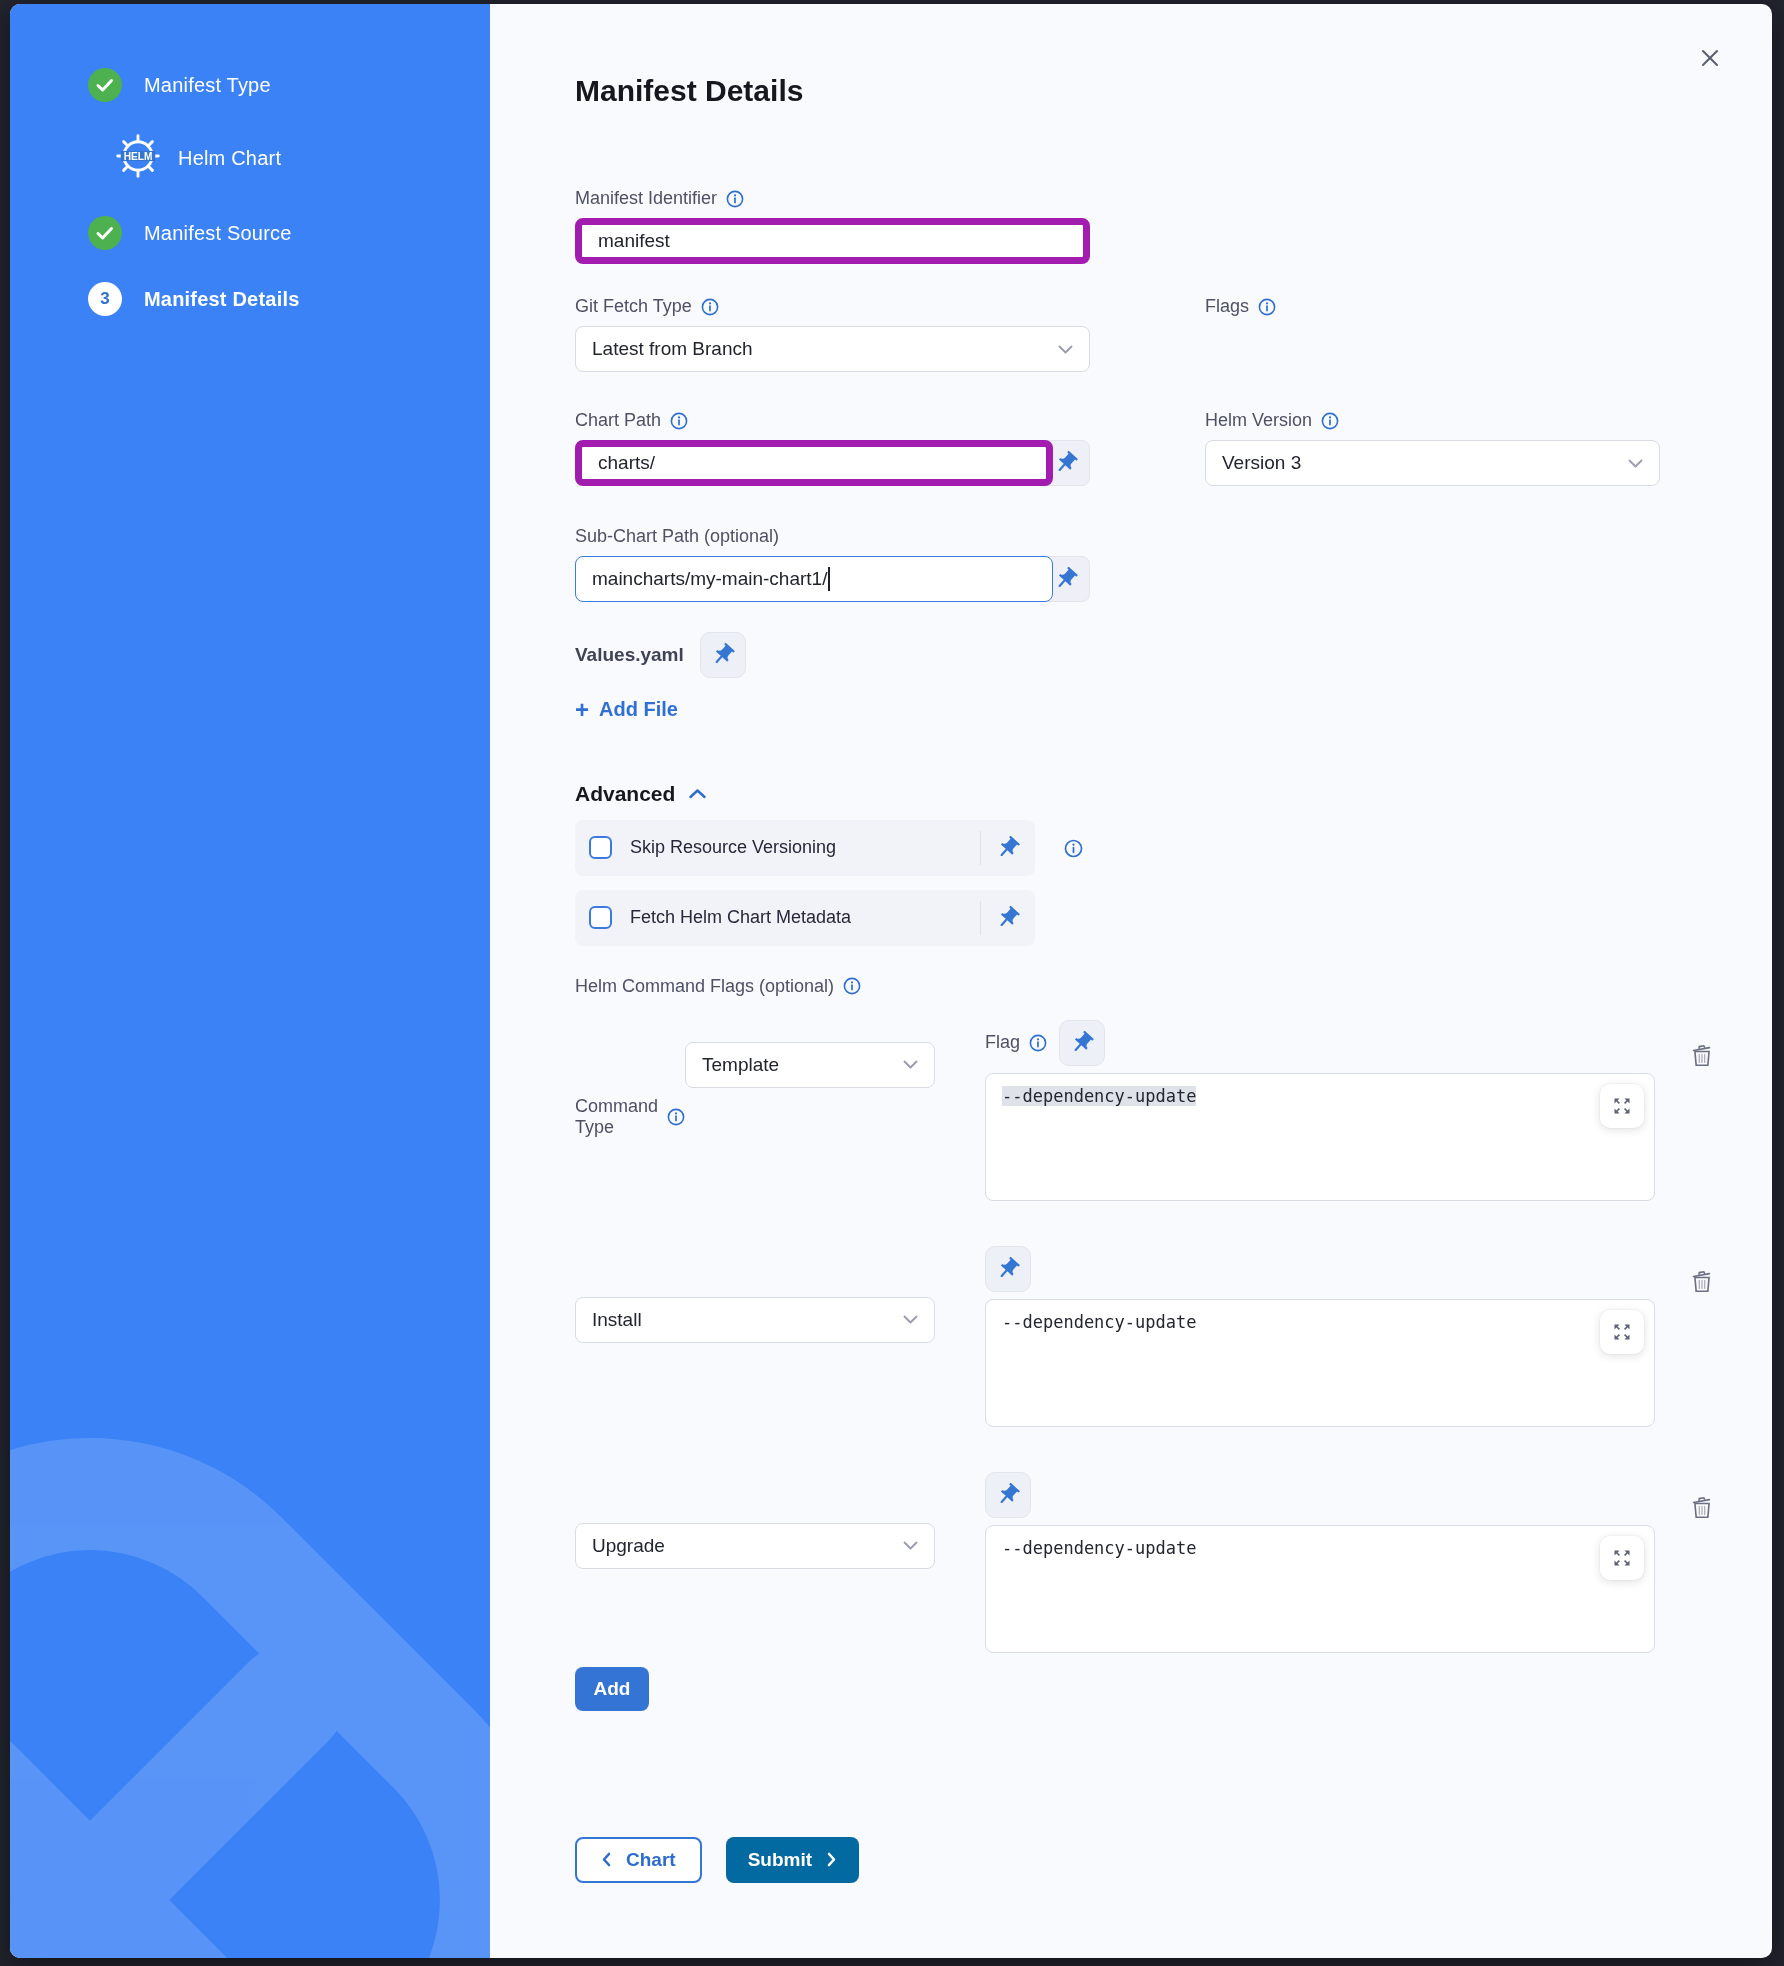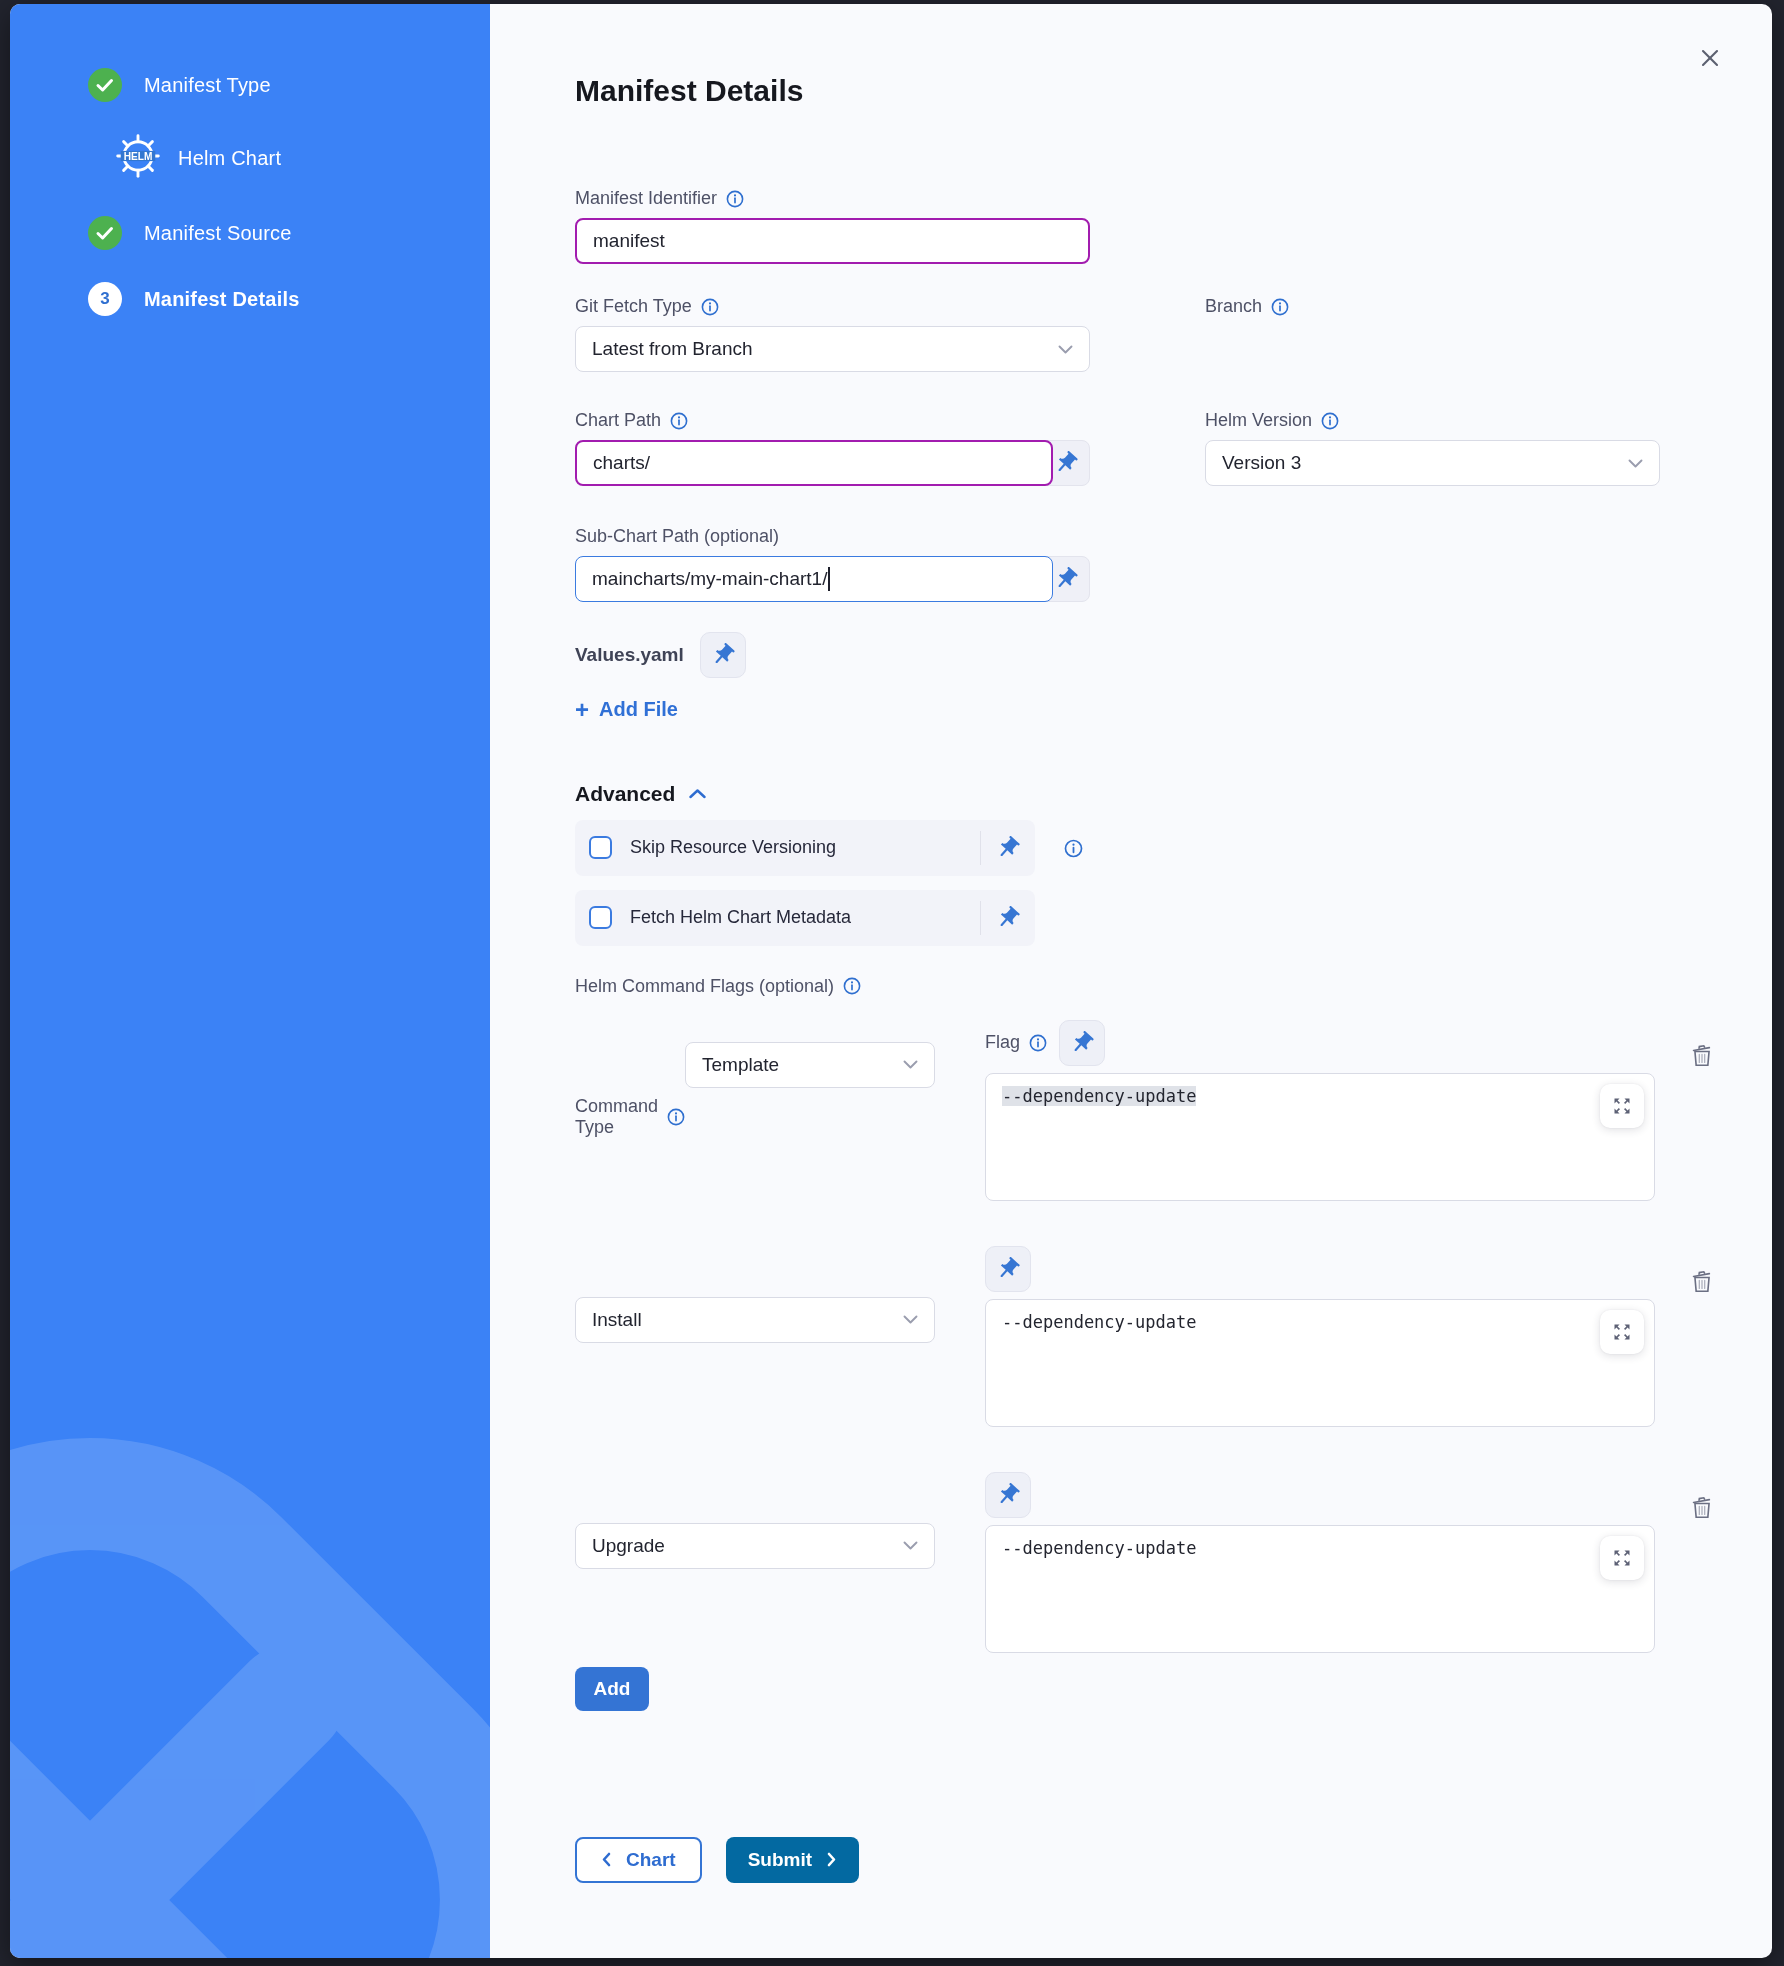--- a/index.html
+++ b/index.html
@@ -47,21 +47,21 @@
   .form { width:1160px; }
   .field-label {
     display:flex; align-items:center; gap:9px;
     font-size:18px; font-weight:500; color:#4e5166; margin-bottom:9px;
   }
   .info-icon { flex:none; display:inline-flex; }
   .form-row { display:flex; gap:115px; margin-top:32px; }
   .col { width:515px; flex:none; }
   .col.narrow-field .selectbox { width:455px; }
   .text-input {
-    width:100%; height:46px; border:2px solid #a21caf; border-radius:8px;
+    width:100%; height:46px; border:7px solid #a21caf; border-radius:8px;
     background:#fff; font-family:inherit; font-size:19px; color:#22242f;
     padding:0 16px; outline:none;
   }
   .input-group { position:relative; width:515px; height:46px; }
   .input-group .text-input { width:478px; position:relative; z-index:1; }
   .pin-seg {
     position:absolute; right:0; top:0; height:46px; width:58px;
     background:#eff0f7; border:1px solid #e3e4ed; border-radius:8px;
     display:flex; align-items:center; justify-content:flex-end; padding-right:10px;
     cursor:pointer;
@@ -288,21 +288,21 @@
           </div>
           <div class="selectbox">
             <span>Latest from Branch</span>
             <svg width="15" height="9" viewBox="0 0 15 9">
                 <use href="#i-chevron-down"></use>
               </svg>
           </div>
         </div>
         <div class="col">
           <div class="field-label">
-            <span>Branch</span>
+            <span>Flags</span>
             <span class="info-icon">
               <svg width="18" height="18" viewBox="0 0 18 18">
                   <use href="#i-info"></use>
                 </svg>
             </span>
           </div>
         </div>
       </div>
 
       

